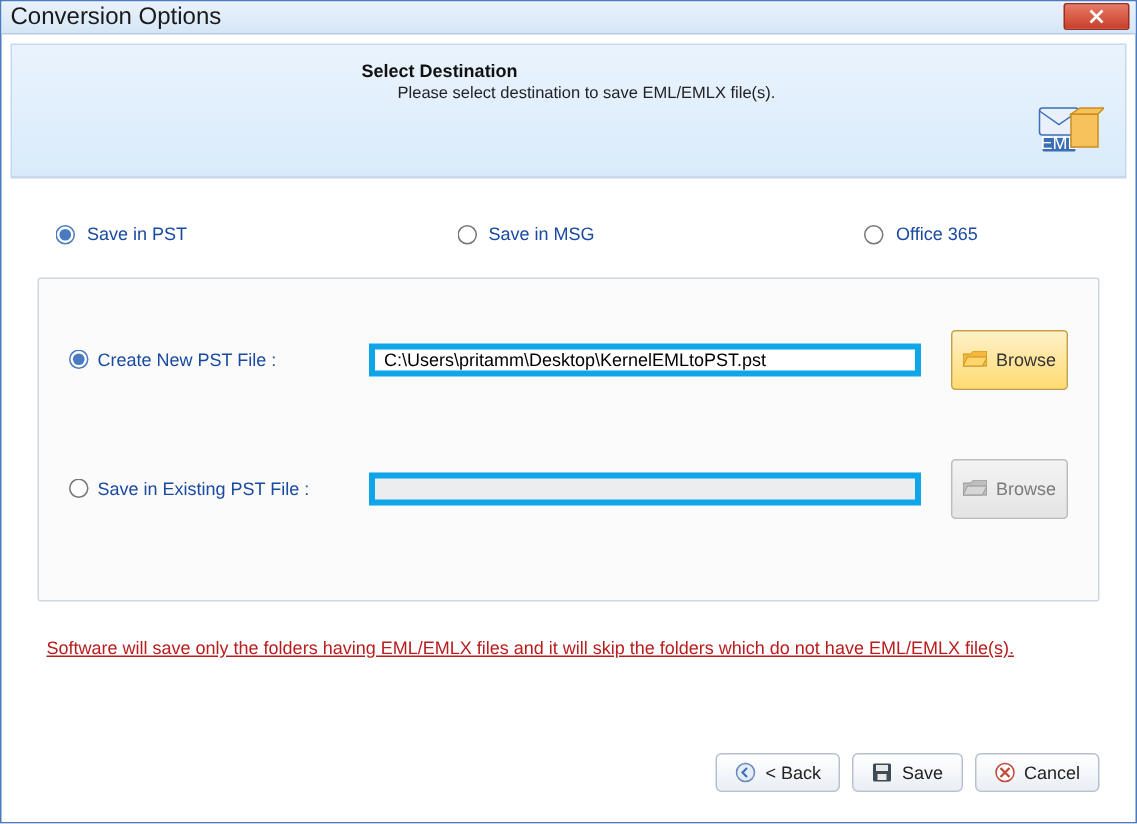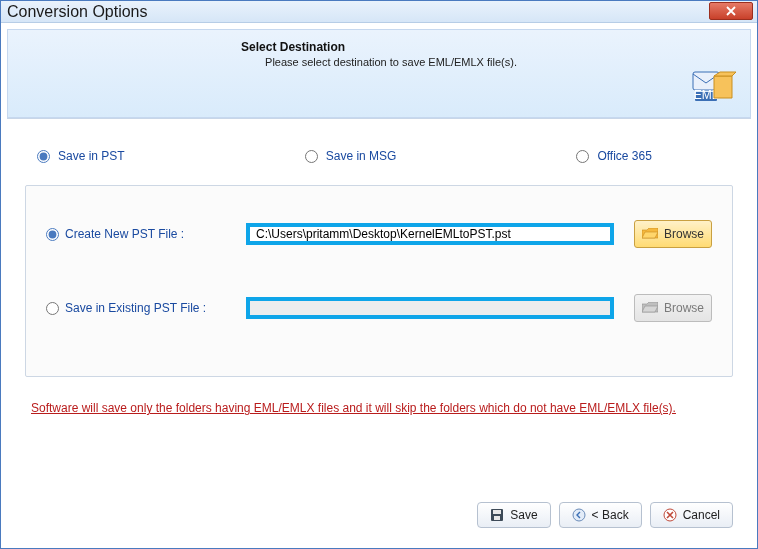--- a/index.html
+++ b/index.html
@@ -13,24 +13,24 @@
   .header-text strong { font-size: 12px; font-weight: bold; display:block; color:#111; }
   .header-text .sub { color:#222; font-size: 11px; padding-left: 24px; margin-top: 2px; }
   .header-icon { margin-left:auto; }
   .hr { margin: 0 6px; height:1px; background:#c8d6e8; }
   .body { flex:1; margin: 6px; border: none; padding: 24px 18px 10px 18px; display:flex; flex-direction:column; position: relative; }
   .radio-row { display:flex; gap: 180px; margin: 0 0 22px 12px; color:#1a4aa0; }
   .radio-row label { display:flex; align-items:center; gap:8px; color:#1a4aa0; cursor:pointer; }
   .group-box { border: 1px solid #cdd7e4; border-radius:2px; padding: 34px 20px 30px 20px; margin-bottom: 18px; background:#fbfbfb; }
   .form-row { display:flex; align-items:center; margin-bottom: 46px; }
   .form-row:last-of-type { margin-bottom: 24px; }
-  .form-row .opt { width: 200px; display:flex; align-items:flex-end; gap:6px; color:#1a4aa0; cursor:pointer; }
+  .form-row .opt { width: 200px; display:flex; align-items:flex-start; gap:6px; color:#1a4aa0; cursor:pointer; }
   .form-row input[type=text] { flex:1; height:22px; border:4px solid #0ea5e9; padding: 2px 6px; font-size:12px; background:#fff; color:#000; }
   .form-row input[type=text][disabled] { background:#ecedee; color:#888; }
-  .browse { margin-left: 20px; width:78px; height:28px; border:1px solid #c9a041; border-radius:3px; background: linear-gradient(#fff1c8,#ffdb73); display:flex; align-items:center; justify-content:center; gap:6px; cursor:pointer; color:#333; }
+  .browse { margin-left: 20px; width:78px; height:40px; border:1px solid #c9a041; border-radius:3px; background: linear-gradient(#fff1c8,#ffdb73); display:flex; align-items:center; justify-content:center; gap:6px; cursor:pointer; color:#333; }
   .browse.disabled { background: linear-gradient(#f3f3f3,#e4e4e4); border-color:#bcbcbc; color:#7a7a7a; cursor:default; }
   .chk-row { display:flex; align-items:center; gap:8px; color:#1a4aa0; margin-left: 198px; margin-top: 4px; cursor:pointer; }
   .note { color:#b91c1c; font-size:12px; margin: 6px 0 10px 6px; text-decoration: underline; }
   .footer { margin-top:auto; display:flex; justify-content:flex-end; gap:8px; padding: 8px 0 4px 0; }
   .btn { height:26px; border:1px solid #b6c1d0; border-radius:4px; background: linear-gradient(#ffffff,#e9eef5); display:flex; align-items:center; padding: 0 12px; gap:6px; cursor:pointer; color:#222; }
   .btn svg { flex:none; }
   input[type=radio] { accent-color:#4a7abf; }
   .folder-ico { width:16px; height:12px; }
 </style>
 </head>
@@ -115,32 +115,32 @@
       </div>
 
 
     </div>
 
     <div class="note">Software will save only the folders having EML/EMLX files and it will skip the folders which do not have EML/EMLX file(s).</div>
 
     <div class="footer">
       <div class="btn">
         <svg width="14" height="14" viewBox="0 0 14 14">
+            <circle cx="7" cy="7" r="6" fill="#e3ecf8" stroke="#6a8bb8"></circle>
+            <path d="M8 4 L5 7 L8 10" fill="none" stroke="#3b6fb5" stroke-width="1.4"></path>
+          </svg>
+        <span>&lt; Back</span>
+      </div>
+      <div class="btn">
+        <svg width="14" height="14" viewBox="0 0 14 14">
             <rect x="1" y="1" width="12" height="12" rx="1" fill="#3d4a57"></rect>
             <rect x="3" y="2" width="8" height="4" fill="#e8e8e8"></rect>
             <rect x="4" y="8" width="6" height="4" fill="#e8e8e8"></rect>
           </svg>
         <span>Save</span>
-      </div>
-      <div class="btn">
-        <svg width="14" height="14" viewBox="0 0 14 14">
-            <circle cx="7" cy="7" r="6" fill="#e3ecf8" stroke="#6a8bb8"></circle>
-            <path d="M8 4 L5 7 L8 10" fill="none" stroke="#3b6fb5" stroke-width="1.4"></path>
-          </svg>
-        <span>&lt; Back</span>
       </div>
       <div class="btn">
         <svg width="14" height="14" viewBox="0 0 14 14">
             <circle cx="7" cy="7" r="6" fill="#fff" stroke="#c04a3a"></circle>
             <path d="M4 4 L10 10 M10 4 L4 10" stroke="#c04a3a" stroke-width="1.6"></path>
           </svg>
         <span>Cancel</span>
       </div>
     </div>
 

